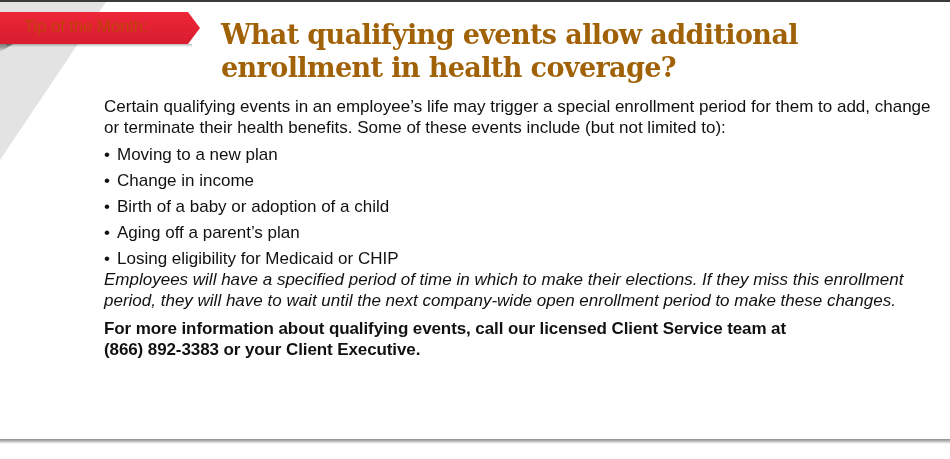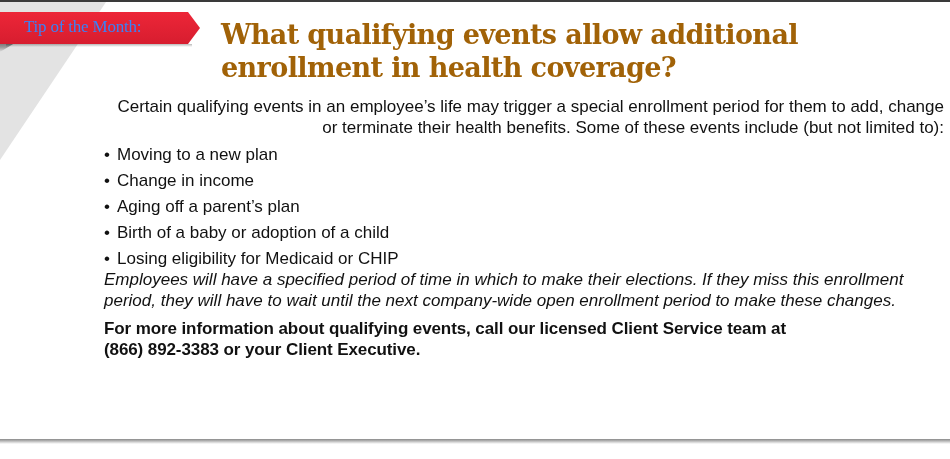--- a/index.html
+++ b/index.html
@@ -45,24 +45,24 @@
   }
   .banner-shadow {
     position: absolute;
     left: 6px; top: 44px;
     width: 186px; height: 3px;
     background: linear-gradient(180deg, rgba(0,0,0,0.28), rgba(0,0,0,0));
   }
   .banner-label {
     position: absolute;
     left: 24px; top: 14px;
-    font-family: Liberation Serif, serif;
+    font-family: Liberation Sans, sans-serif;
     font-size: 17px;
     line-height: 26px;
-    color: #3b82f6;
+    color: #c2410c;
     white-space: nowrap;
     letter-spacing: -0.2px;
   }
   .title {
     position: absolute;
     left: 221px; top: 18px;
     margin: 0;
     font-family: "DejaVu Serif", "Liberation Serif", serif;
     font-weight: bold;
     font-size: 27px;
@@ -77,21 +77,20 @@
     width: 840px;
     font-size: 17px;
     line-height: 21px;
     color: #111111;
   }
   .content p {
     margin: 0;
   }
   .intro {
     margin-bottom: 6px !important;
-    text-align: right;
   }
   .bullets {
     list-style: none;
     margin: 0;
     padding: 0;
   }
   .bullets li {
     height: 26px;
     line-height: 21px;
   }
@@ -130,22 +129,22 @@
   <span>What qualifying events allow additional</span><br>
   <span>enrollment in health coverage?</span>
 </h1>
 
 <div class="content">
   <p class="intro">Certain qualifying events in an employee’s life may trigger a special enrollment period for them to add, change or terminate their health benefits. Some of these events include (but not limited to):</p>
 
   <ul class="bullets">
     <li><span class="dot">•</span><span>Moving to a new plan</span></li>
     <li><span class="dot">•</span><span>Change in income</span></li>
+    <li><span class="dot">•</span><span>Birth of a baby or adoption of a child</span></li>
     <li><span class="dot">•</span><span>Aging off a parent’s plan</span></li>
-    <li><span class="dot">•</span><span>Birth of a baby or adoption of a child</span></li>
     <li><span class="dot">•</span><span>Losing eligibility for Medicaid or CHIP</span></li>
   </ul>
 
   <p class="outro">Employees will have a specified period of time in which to make their elections. If they miss this enrollment period, they will have to wait until the next company-wide open enrollment period to make these changes.</p>
 
   <p class="cta">
     <span>For more information about qualifying events, call our licensed Client Service team at</span><br>
     <span>(866) 892-3383 or your Client Executive.</span>
   </p>
 </div>

